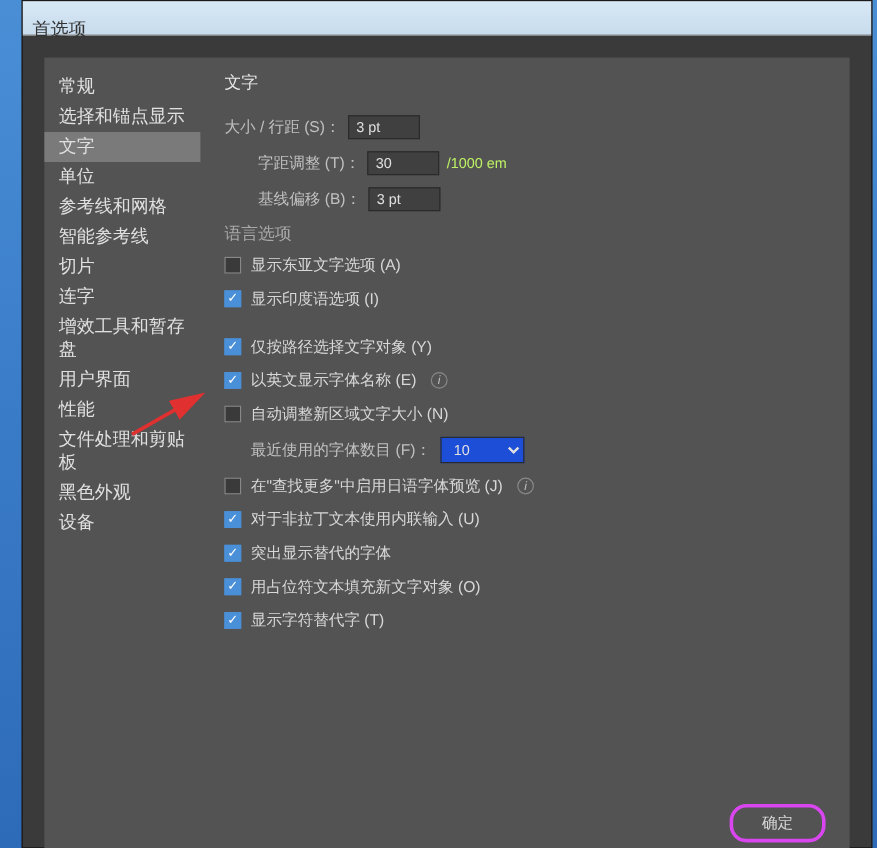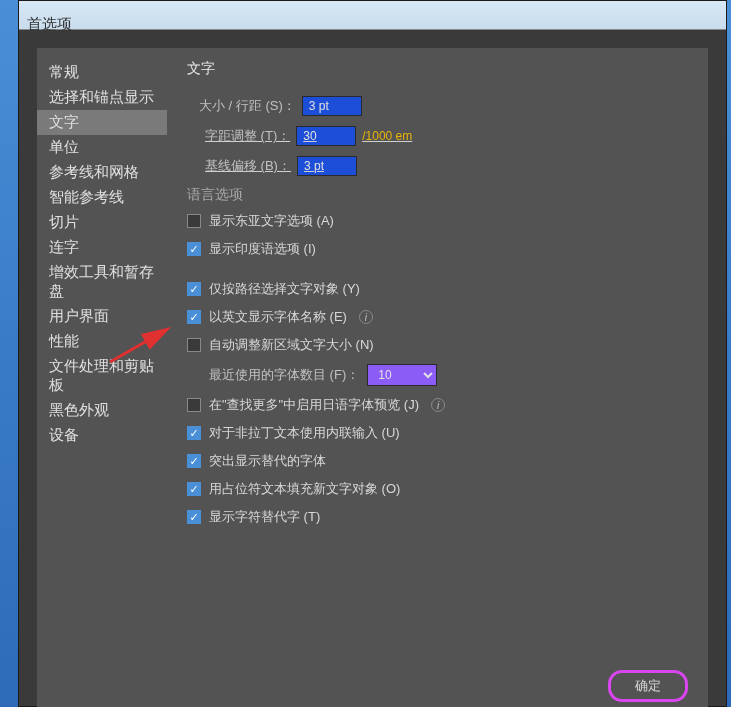--- a/index.html
+++ b/index.html
@@ -62,32 +62,32 @@
       margin-bottom: 10px;
       display: flex;
       align-items: center;
       gap: 6px;
     }
     .field-label {
       color: #c0c0c0;
       font-size: 13px;
       text-align: right;
     }
-    .indent-1 { margin-left: 12px; }
-    .indent-2 { margin-left: 18px; text-decoration: underline; }
+    .indent-1 { margin-left: 0; }
+    .indent-2 { margin-left: 28px; }
     .text-input {
-      background: #1d4ed8;
+      background: #404040;
       border: 1px solid #2a2a2a;
       color: #e0e0e0;
       padding: 2px 6px;
       font-size: 12px;
       width: 60px;
     }
     .unit-label {
-      color: #eab308;
+      color: #bef264;
       font-size: 12px;
     }
     .group-label {
       color: #a8a8a8;
       font-size: 14px;
       margin: 10px 0 8px 0;
     }
     .checkbox-row {
       display: flex;
       align-items: center;
@@ -124,21 +124,21 @@
       border: 1px solid #888;
       border-radius: 50%;
       align-items: center;
       justify-content: center;
       font-size: 10px;
       font-style: italic;
       color: #c0c0c0;
       margin-left: 4px;
     }
     .dropdown {
-      background: #8b5cf6;
+      background: #1d4ed8;
       border: 1px solid #2a2a2a;
       color: #e0e0e0;
       padding: 2px 6px;
       font-size: 12px;
       width: 70px;
     }
     .gap { height: 12px; }
     .button-row {
       position: absolute;
       bottom: 15px;

